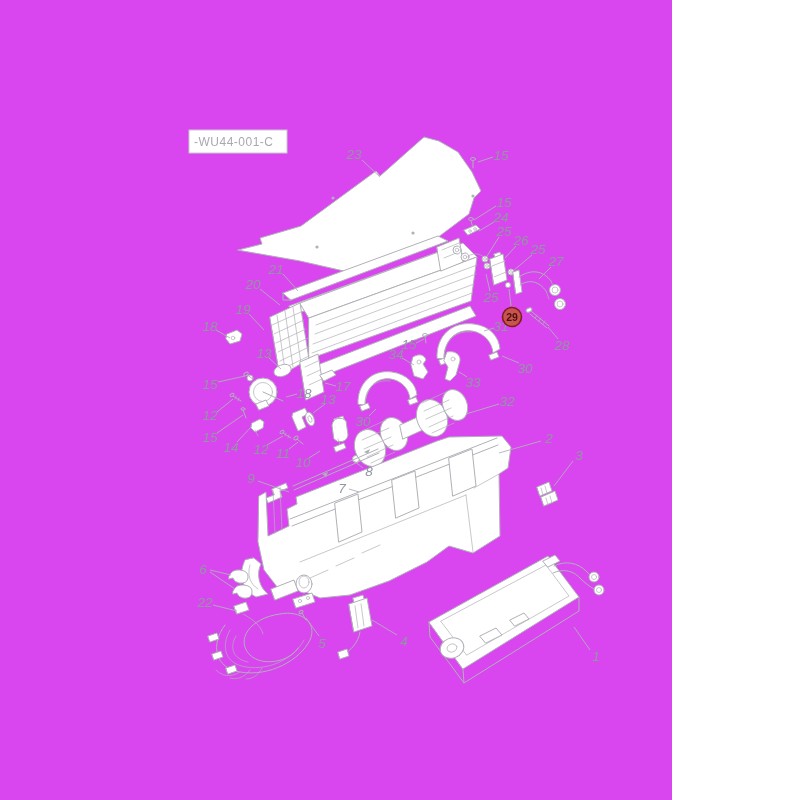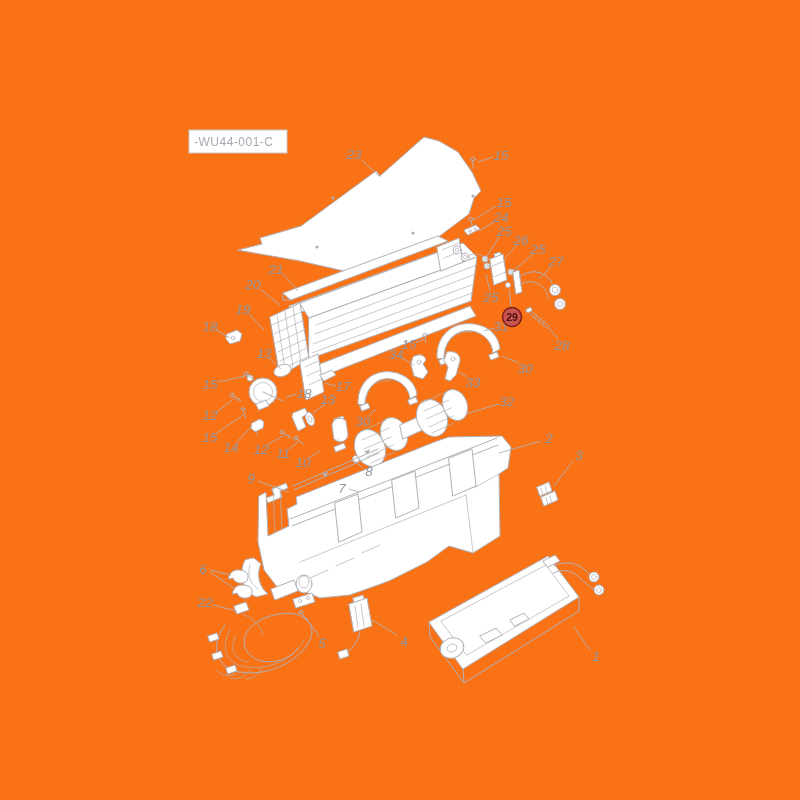--- a/index.html
+++ b/index.html
@@ -1,16 +1,16 @@
 <!DOCTYPE html>
 <html style="--line: #b0b0b8; --label: #9296a2; --hl-fill: #c9534e; --hl-ring: #7e1f1c; --hl-text: #4a100e;"><head>
 <meta charset="utf-8">
 <style>
   html,body{margin:0;padding:0;background:#ffffff;}
-  #stage{position:relative;width:800px;height:800px;background:#f97316;overflow:hidden;
+  #stage{position:relative;width:672px;height:800px;background:#d946ef;overflow:hidden;
          font-family:"Liberation Sans",sans-serif;text-align:center;}
   svg{position:absolute;left:0;top:0;}
   .draw{stroke:var(--line,#b0b0b8);fill:none;stroke-width:1;stroke-linejoin:round;stroke-linecap:round;}
   .thin{stroke-width:.7;}
   .fillw{fill:#ffffff;}
   .dot{fill:var(--line,#b0b0b8);stroke:none;}
   .leader{stroke:var(--line,#b0b0b8);stroke-width:.9;fill:none;}
   text.lbl{font-family:"Liberation Sans",sans-serif;font-style:italic;font-size:13.5px;
            fill:var(--label,#9296a2);}
   .code-box{stroke:#c7c7cd;fill:#ffffff;stroke-width:1;}

